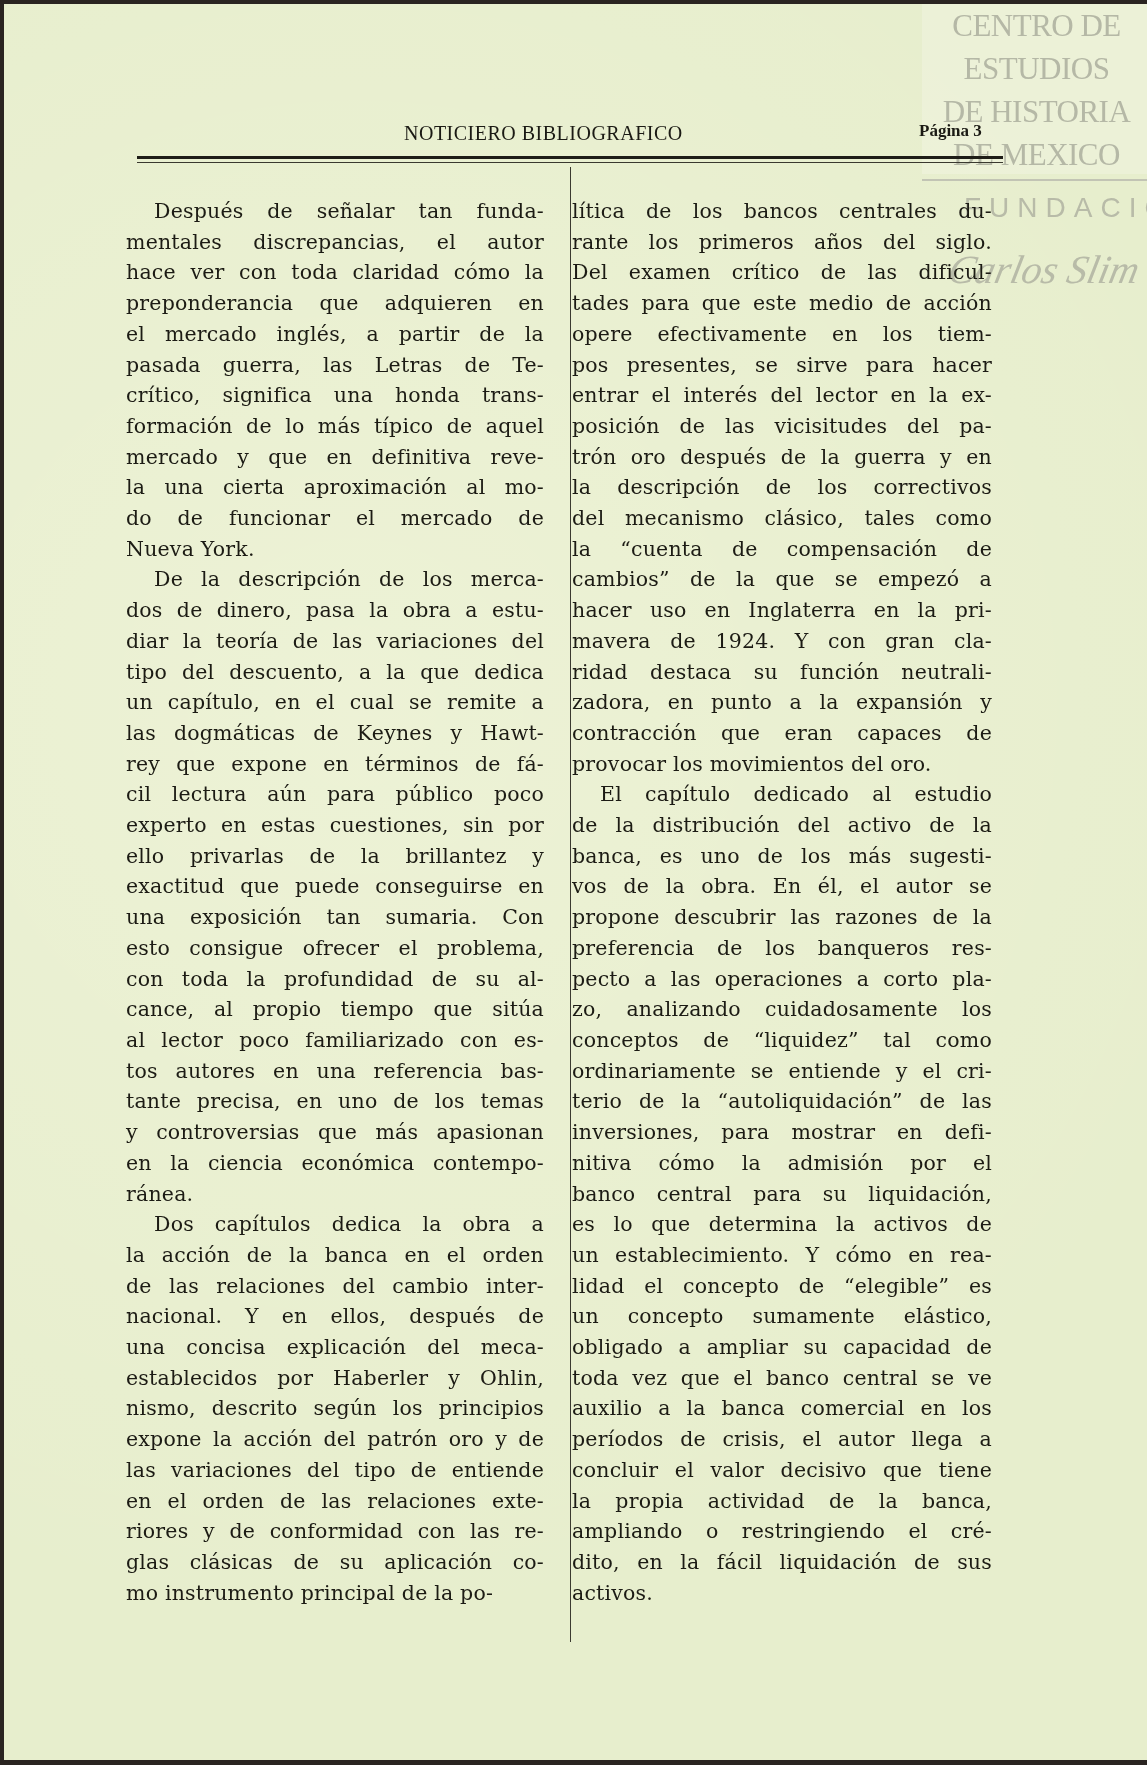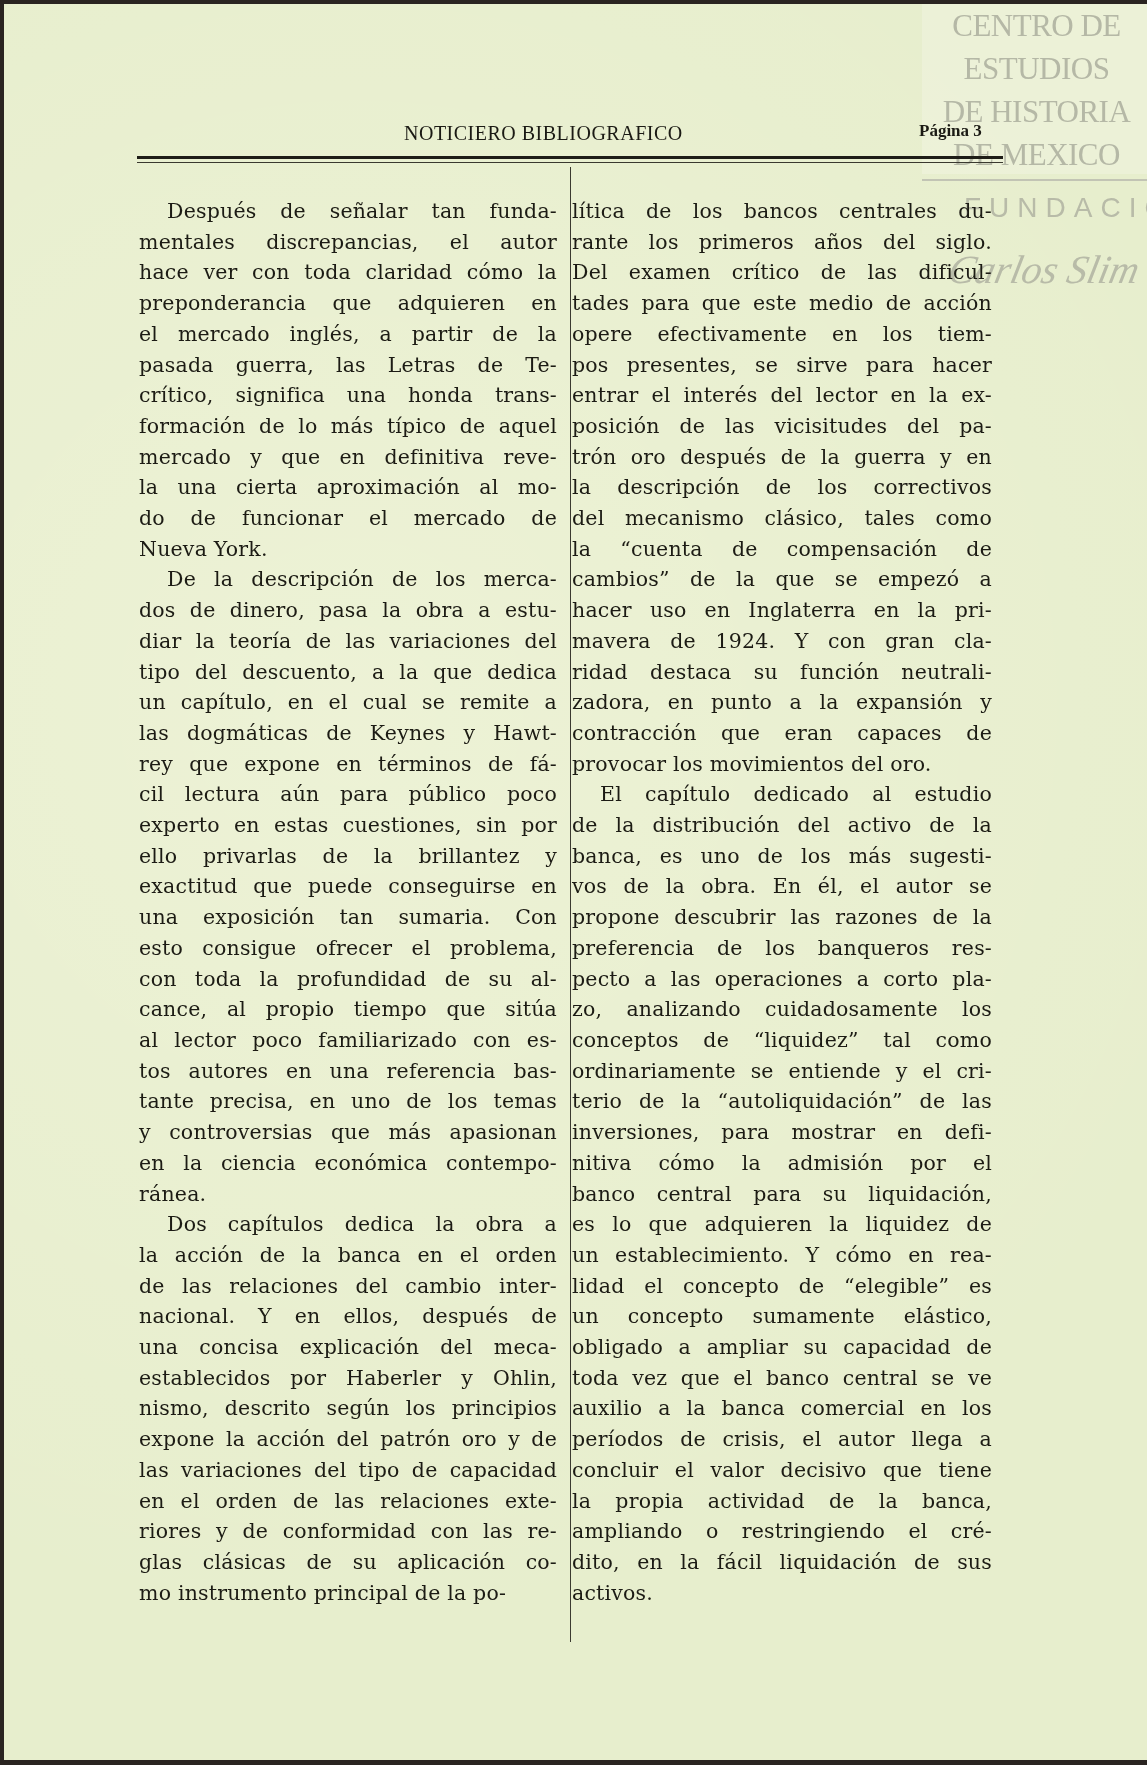--- a/index.html
+++ b/index.html
@@ -55,21 +55,21 @@
   }
   .col-divider {
     position: absolute; left: 566px; top: 163px; width: 1px; height: 1475px; background: #3b3a30;
   }
   .col {
     position: absolute; top: 192px; width: 418px;
     font-family: "DejaVu Serif", serif;
     font-size: 20.5px; line-height: 30.7px; color: #1c1b14;
     text-align: justify; letter-spacing: 0.2px;
   }
-  .col.left { left: 135px; }
+  .col.left { left: 122px; }
   .col.right { left: 568px; width: 420px; }
   .col p { margin: 0; text-indent: 28px; }
   .col p.cont { text-indent: 0; }
   .line { display: block; text-align: justify; text-align-last: justify; white-space: nowrap; }
   .line.last { text-align-last: left; }
 </style>
 </head>
 <body>
 
 <div class="page">
@@ -131,21 +131,21 @@
       </p>
       <p style="text-indent: 0px;">
         <span class="line" style="padding-left: 28px;">Dos capítulos dedica la obra a</span>
         <span class="line">la acción de la banca en el orden</span>
         <span class="line">de las relaciones del cambio inter-</span>
         <span class="line">nacional. Y en ellos, después de</span>
         <span class="line">una concisa explicación del meca-</span>
         <span class="line">establecidos por Haberler y Ohlin,</span>
         <span class="line">nismo, descrito según los principios</span>
         <span class="line">expone la acción del patrón oro y de</span>
-        <span class="line">las variaciones del tipo de capacidad</span>
+        <span class="line">las variaciones del tipo de entiende</span>
         <span class="line">en el orden de las relaciones exte-</span>
         <span class="line">riores y de conformidad con las re-</span>
         <span class="line">glas clásicas de su aplicación co-</span>
         <span class="line last">mo instrumento principal de la po-</span>
       </p>
     </div>
   <div class="col right" id="col-right">
       <p class="cont" style="text-indent: 0px;">
         <span class="line">lítica de los bancos centrales du-</span>
         <span class="line">rante los primeros años del siglo.</span>
@@ -175,21 +175,21 @@
         <span class="line">propone descubrir las razones de la</span>
         <span class="line">preferencia de los banqueros res-</span>
         <span class="line">pecto a las operaciones a corto pla-</span>
         <span class="line">zo, analizando cuidadosamente los</span>
         <span class="line">conceptos de “liquidez” tal como</span>
         <span class="line">ordinariamente se entiende y el cri-</span>
         <span class="line">terio de la “autoliquidación” de las</span>
         <span class="line">inversiones, para mostrar en defi-</span>
         <span class="line">nitiva cómo la admisión por el</span>
         <span class="line">banco central para su liquidación,</span>
-        <span class="line">es lo que adquieren la liquidez de</span>
+        <span class="line">es lo que determina la activos de</span>
         <span class="line">un establecimiento. Y cómo en rea-</span>
         <span class="line">lidad el concepto de “elegible” es</span>
         <span class="line">un concepto sumamente elástico,</span>
         <span class="line">obligado a ampliar su capacidad de</span>
         <span class="line">toda vez que el banco central se ve</span>
         <span class="line">auxilio a la banca comercial en los</span>
         <span class="line">períodos de crisis, el autor llega a</span>
         <span class="line">concluir el valor decisivo que tiene</span>
         <span class="line">la propia actividad de la banca,</span>
         <span class="line">ampliando o restringiendo el cré-</span>

